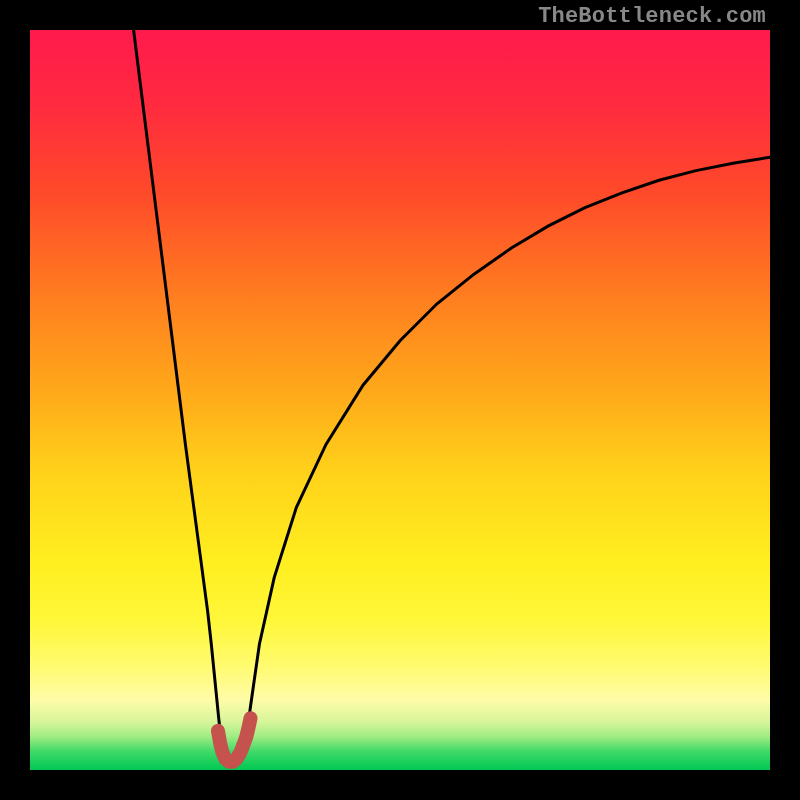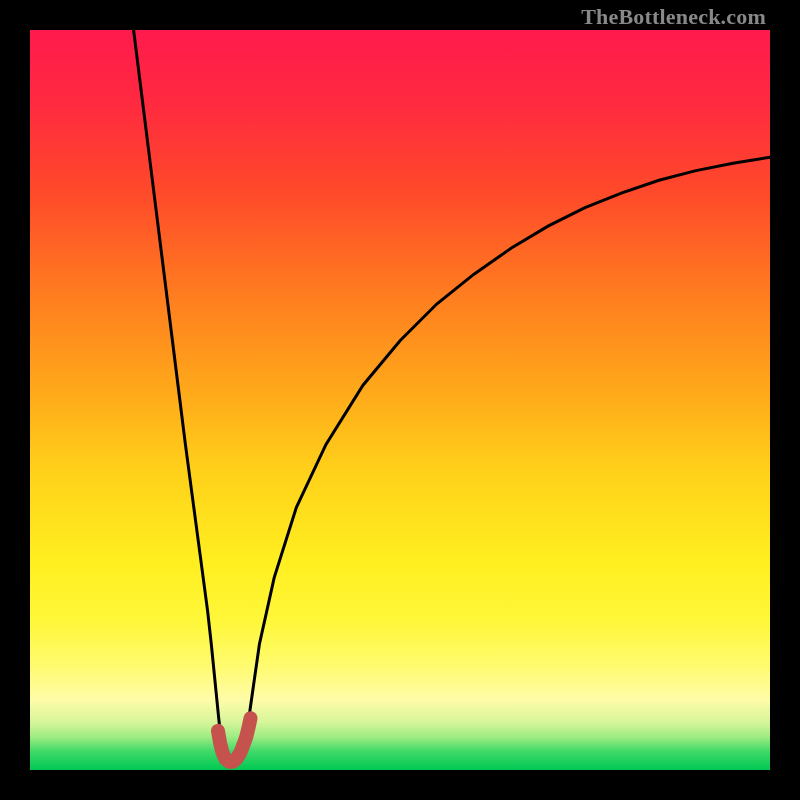--- a/index.html
+++ b/index.html
@@ -22,21 +22,21 @@
     position: absolute;
     left: 0;
     top: 0;
     width: 740px;
     height: 740px;
   }
   .watermark {
     position: absolute;
     top: 4px;
     right: 34px;
-    font-family: Liberation Serif, serif;
+    font-family: Liberation Mono, monospace;
     font-size: 22px;
     font-weight: 600;
     color: #888888;
     letter-spacing: 0.2px;
     user-select: none;
   }
 </style>
 </head>
 <body>
 

